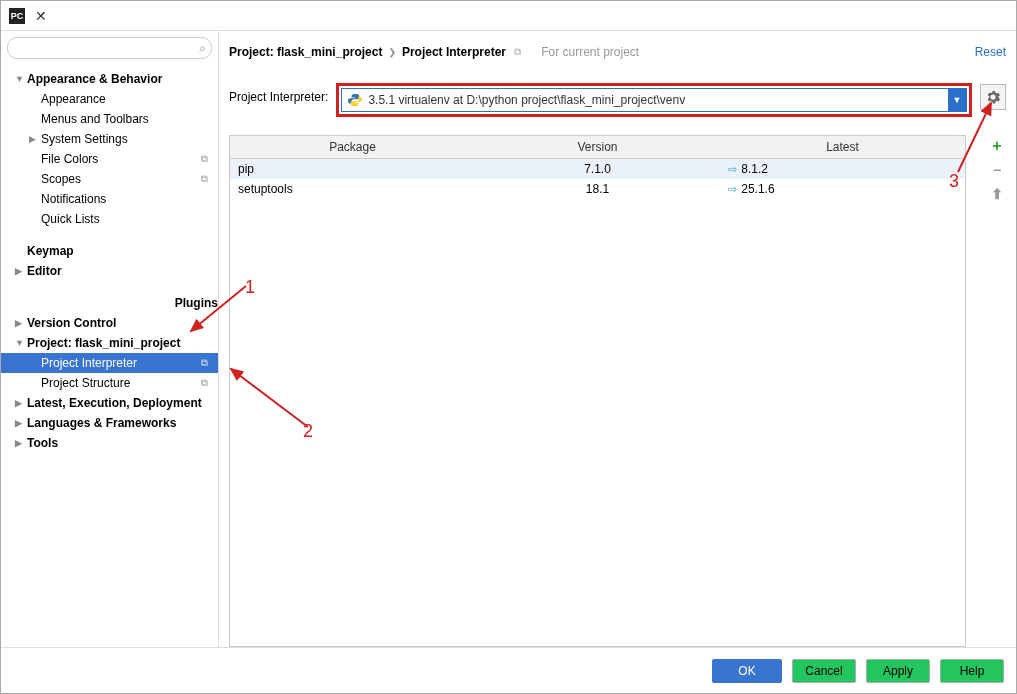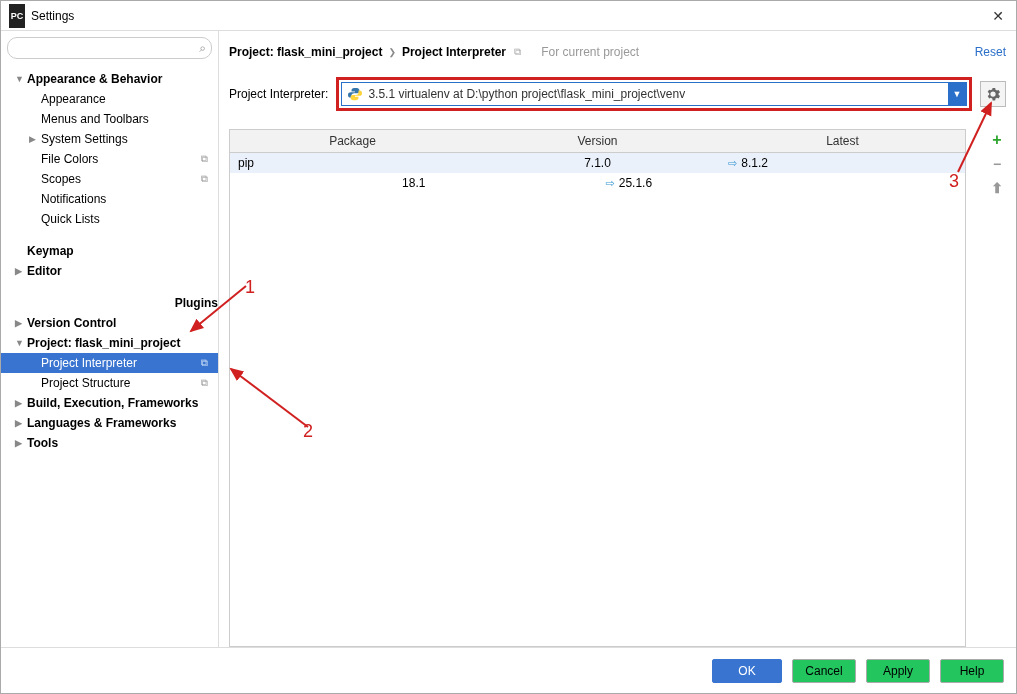--- a/index.html
+++ b/index.html
@@ -1,18 +1,18 @@
 <!DOCTYPE html>
 <html><head>
 <meta charset="utf-8">
 <style>
 * { margin: 0; padding: 0; box-sizing: border-box; font-family: "Segoe UI", Tahoma, sans-serif; font-size: 12px; }
 body { background: #fff; width: 1017px; height: 694px; overflow: hidden; position: relative; display: flex; flex-direction: column; border: 1px solid #aaa; }
 .titlebar { height: 30px; display: flex; align-items: center; padding: 0 8px; border-bottom: 1px solid #ddd; }
-.titlebar .icon { width: 16px; height: 24px; background: #222; color:#fff; display:flex; align-items:center; justify-content:center; font-size:9px; font-weight:bold; margin-right:6px;}
+.titlebar .icon { width: 16px; height: 16px; background: #222; color:#fff; display:flex; align-items:center; justify-content:center; font-size:9px; font-weight:bold; margin-right:6px;}
 .titlebar .title { flex:1; }
 .titlebar .close { font-size:14px; color:#333; cursor:pointer; padding:0 4px;}
 .body { flex:1; display:flex; min-height:0; }
 .sidebar { width: 218px; border-right:1px solid #ddd; display:flex; flex-direction:column; background:#fff;}
 .search { margin:6px; position:relative; }
 .search input { width:100%; border:1px solid #ccc; border-radius:10px; padding:3px 20px 3px 8px; font-size:12px; outline:none;}
 .search .mag { position:absolute; right:6px; top:4px; color:#999; font-size:12px;}
 .tree { flex:1; overflow:auto; padding-top:4px;}
 .tree-item { display:flex; align-items:center; height:20px; padding-left:14px; cursor:pointer; position:relative;}
 .tree-item.level1 { padding-left:14px; font-weight:bold;}
@@ -26,21 +26,21 @@
 .main { flex:1; display:flex; flex-direction:column; padding:10px 10px 0 10px; min-width:0;}
 .crumbs { display:flex; align-items:center; gap:6px; padding:4px 0 12px 0;}
 .crumbs .p1 { font-weight:bold; }
 .crumbs .sep { color:#888; font-size:9px; }
 .crumbs .p2 { font-weight:bold; }
 .crumbs .copy2 { color:#aaa; font-size:10px; margin-left:2px;}
 .crumbs .hint { color:#999; margin-left:14px;}
 .crumbs .reset { margin-left:auto; color:#2a6fc9; cursor:pointer;}
 .row-int { display:flex; align-items:center; gap:8px; margin-bottom:18px; margin-top:6px;}
 .row-int .lbl { white-space:nowrap; }
-.select-wrap { flex:1; border:3px solid #d02020; padding:2px; display:flex;}
+.select-wrap { flex:1; border:3px solid #d02020; padding:2px; display:flex;margin-top:6px;}
 .select { flex:1; display:flex; align-items:center; border:1px solid #2a6fc9; background:#fff; height:24px; position:relative;}
 .select .py { width:14px; height:14px; margin:0 6px; }
 .select .py svg { width:14px; height:14px; }
 .select .text { flex:1; color:#333; }
 .select .dd { width:18px; height:22px; background:#2a6fc9; color:#fff; display:flex; align-items:center; justify-content:center; font-size:9px;}
 .gear-btn { width:26px; height:26px; border:1px solid #bbb; background:#f4f4f4; display:flex; align-items:center; justify-content:center; cursor:pointer; color:#555;}
 .table-wrap { display:flex; gap:22px; flex:1; min-height:0;}
 .table { flex:1; border:1px solid #ccc; display:flex; flex-direction:column; background:#fff;}
 .thead { display:flex; background:#f2f2f2; border-bottom:1px solid #ccc;}
 .thead div { padding:4px 8px; text-align:center; color:#333;}
@@ -61,21 +61,20 @@
 .footer button { min-width:64px; height:24px; border:1px solid #aaa; background:#22c55e; cursor:pointer; border-radius:2px;}
 .footer button.primary { background:#3874d0; color:#fff; border-color:#3874d0; min-width:70px;}
 .annotation { position:absolute; color:#d02020; font-size:18px; font-weight:normal; pointer-events:none;}
 svg.arrow { position:absolute; pointer-events:none; }
 </style>
 </head>
 <body>
 
 <div class="titlebar">
   <div class="icon">PC</div>
-  <div class="title">Settings</div>
   <div class="close">✕</div>
 </div>
 
 <div class="body">
   <div class="sidebar">
     <div class="search">
       <input type="text" placeholder="" style="">
       <span class="mag">⌕</span>
     </div>
     <div class="tree" id="tree">
@@ -128,21 +127,21 @@
         <div class="tree-item level2 selected">
           <span>Project Interpreter</span>
           <span class="copy">⧉</span>
         </div>
         <div class="tree-item level2">
           <span>Project Structure</span>
           <span class="copy">⧉</span>
         </div>
         <div class="tree-item level1" style="padding-left: 26px;">
           <span class="chev">▶</span>
-          <span>Build, Execution, Frameworks</span>
+          <span>Latest, Execution, Deployment</span>
         </div>
         <div class="tree-item level1" style="padding-left: 26px;">
           <span class="chev">▶</span>
           <span>Languages &amp; Frameworks</span>
         </div>
         <div class="tree-item level1" style="padding-left: 26px;">
           <span class="chev">▶</span>
           <span>Tools</span>
         </div>
       </div>
@@ -189,20 +188,21 @@
         <div id="tbody">
             <div class="trow sel">
               <div class="col-pkg">pip</div>
               <div class="col-ver">7.1.0</div>
               <div class="col-lat">
                 <span class="up-arrow">⇨</span>
                 <span>8.1.2</span>
               </div>
             </div>
             <div class="trow">
+              <div class="col-pkg">setuptools</div>
               <div class="col-ver">18.1</div>
               <div class="col-lat">
                 <span class="up-arrow">⇨</span>
                 <span>25.1.6</span>
               </div>
             </div>
           </div>
       </div>
       <div class="side-btns">
         <div class="side-btn add">+</div>

